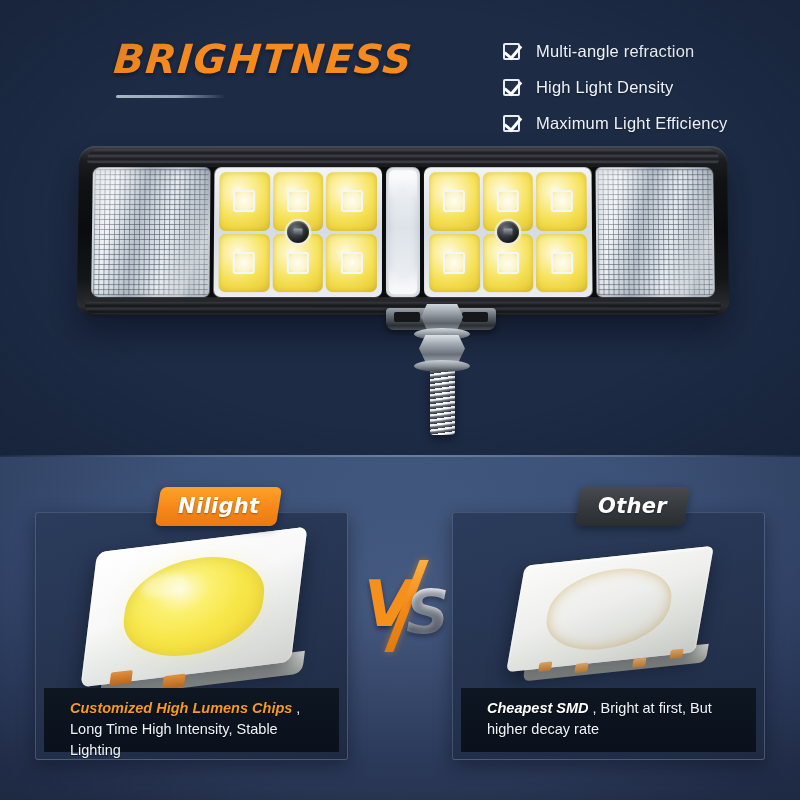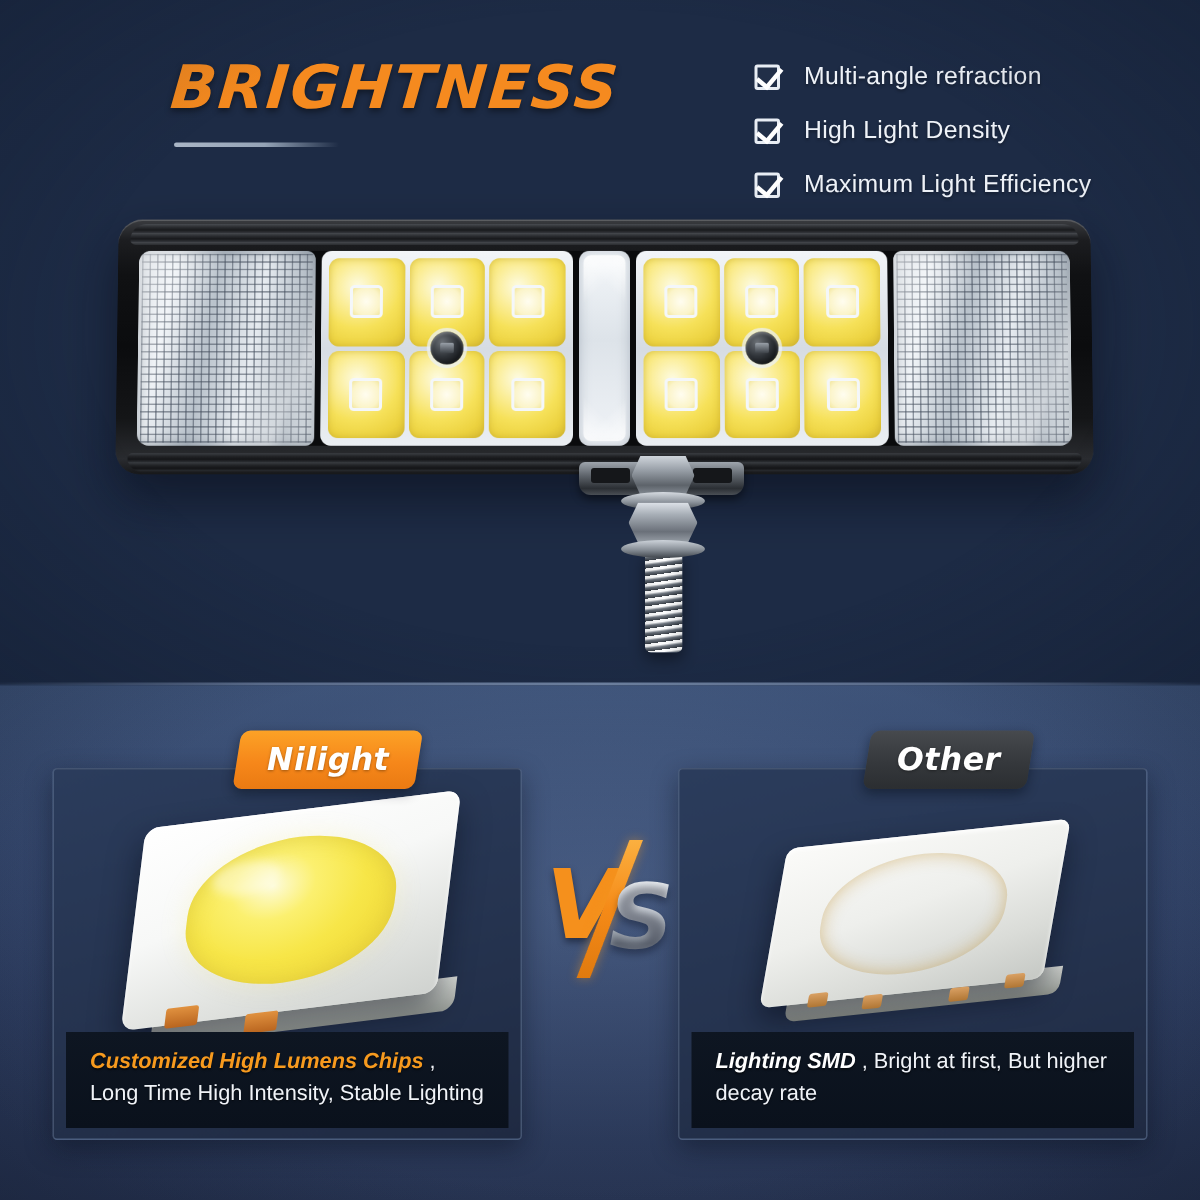--- a/index.html
+++ b/index.html
@@ -302,21 +302,21 @@
   .minipad { position:absolute; width:13px; height:9px; border-radius:2px;
     background:linear-gradient(180deg,#d9a063,#b07634); transform:skewX(-16deg); }
   #chip-other .minipad.m1 { left:18px; bottom:-3px; }
   #chip-other .minipad.m2 { left:54px; bottom:-8px; }
   #chip-other .minipad.m3 { left:112px; bottom:-9px; }
   #chip-other .minipad.m4 { left:150px; bottom:-4px; }
 
   .caption-band {
     position:absolute; left:8px; right:8px; bottom:7px; height:64px;
     background:linear-gradient(180deg,#0e1622 0%,#0a111c 100%);
-    padding:10px 16px 0 16px;
+    padding:10px 16px 0 26px;
     display:flex; align-items:flex-start;
   }
   .caption-text {
     font-size:14.5px; line-height:1.45; color:#f0f3f8;
     text-shadow:0 1px 1px rgba(0,0,0,0.5);
   }
   .cap-orange {
     color:#f79a1e; font-weight:bold; font-style:italic;
   }
   .cap-white {
@@ -491,21 +491,21 @@
         <div class="body"></div>
         <div class="phosphor"></div>
         <div class="minipad m1"></div>
         <div class="minipad m2"></div>
         <div class="minipad m3"></div>
         <div class="minipad m4"></div>
       </div>
     </div>
     <div class="caption-band">
       <div class="caption-text">
-        <span class="cap-white">Lighting SMD</span><span> , Bright at first, But higher decay rate</span>
+        <span class="cap-white">Cheapest SMD</span><span> , Bright at first, But higher decay rate</span>
       </div>
     </div>
   </div>
 
   <div id="vs-mark">
     <div id="vs-v">V</div>
     <div id="vs-bolt"></div>
     <div id="vs-s">S</div>
   </div>
 

